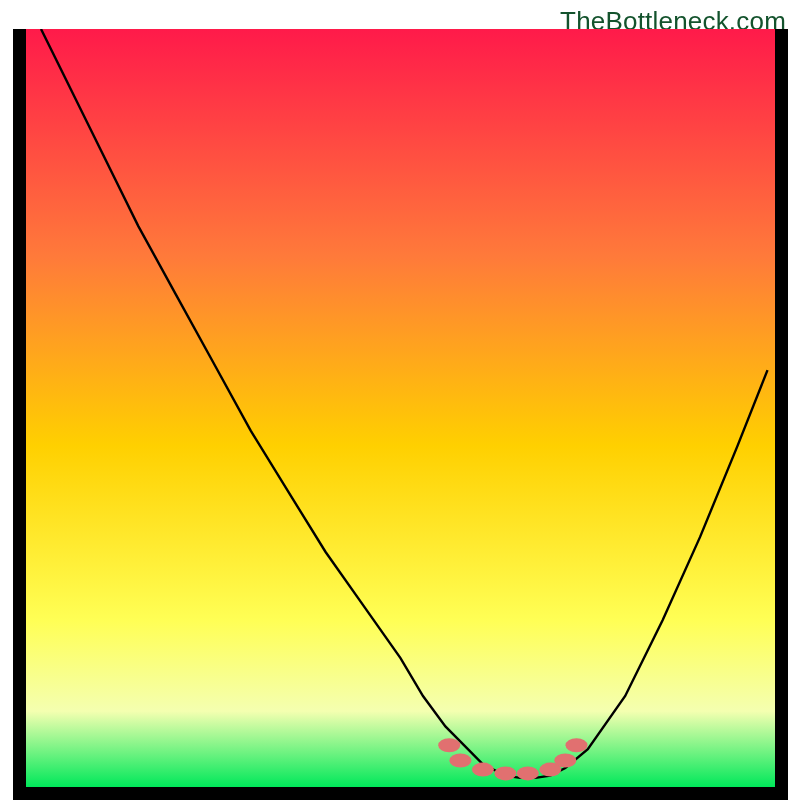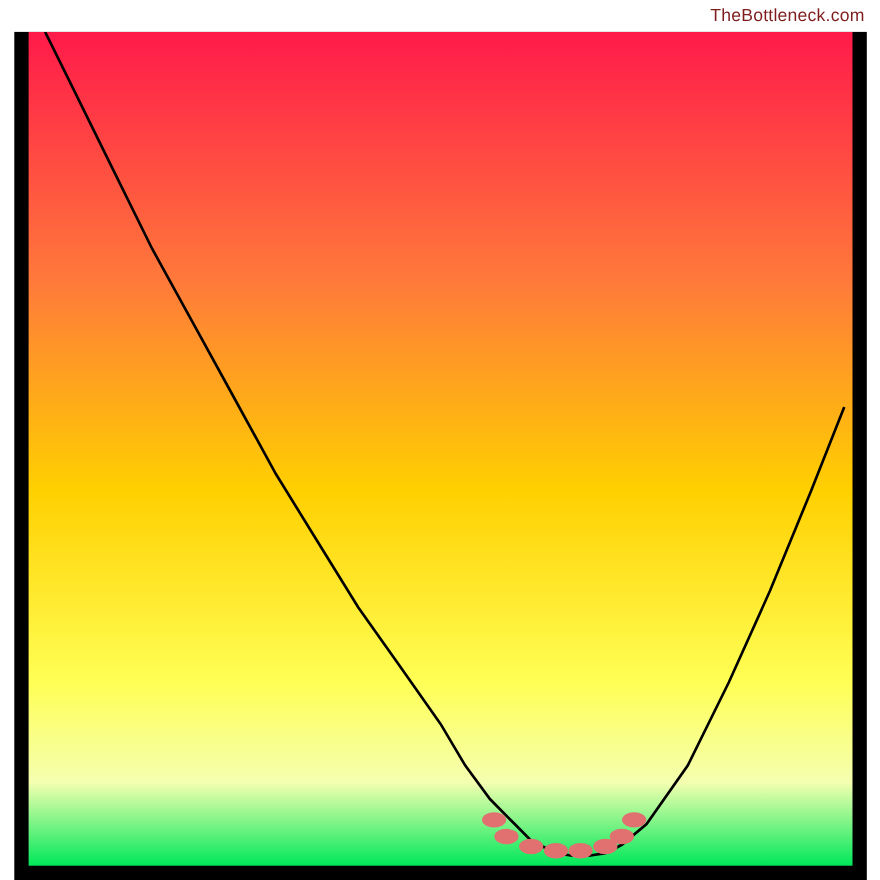--- a/index.html
+++ b/index.html
@@ -10,22 +10,22 @@
   }
   .stage {
     position: relative;
     width: 800px;
     height: 800px;
   }
   .watermark {
     position: absolute;
     top: 6px;
     right: 14px;
-    font-size: 16px;
-    color: #7f1d1d;
+    font-size: 26px;
+    color: #14532d;
     font-weight: 400;
     letter-spacing: 0.2px;
   }
   .plot {
     position: absolute;
     left: 13px;
     top: 29px;
     width: 775px;
     height: 771px;
     background: #000;

